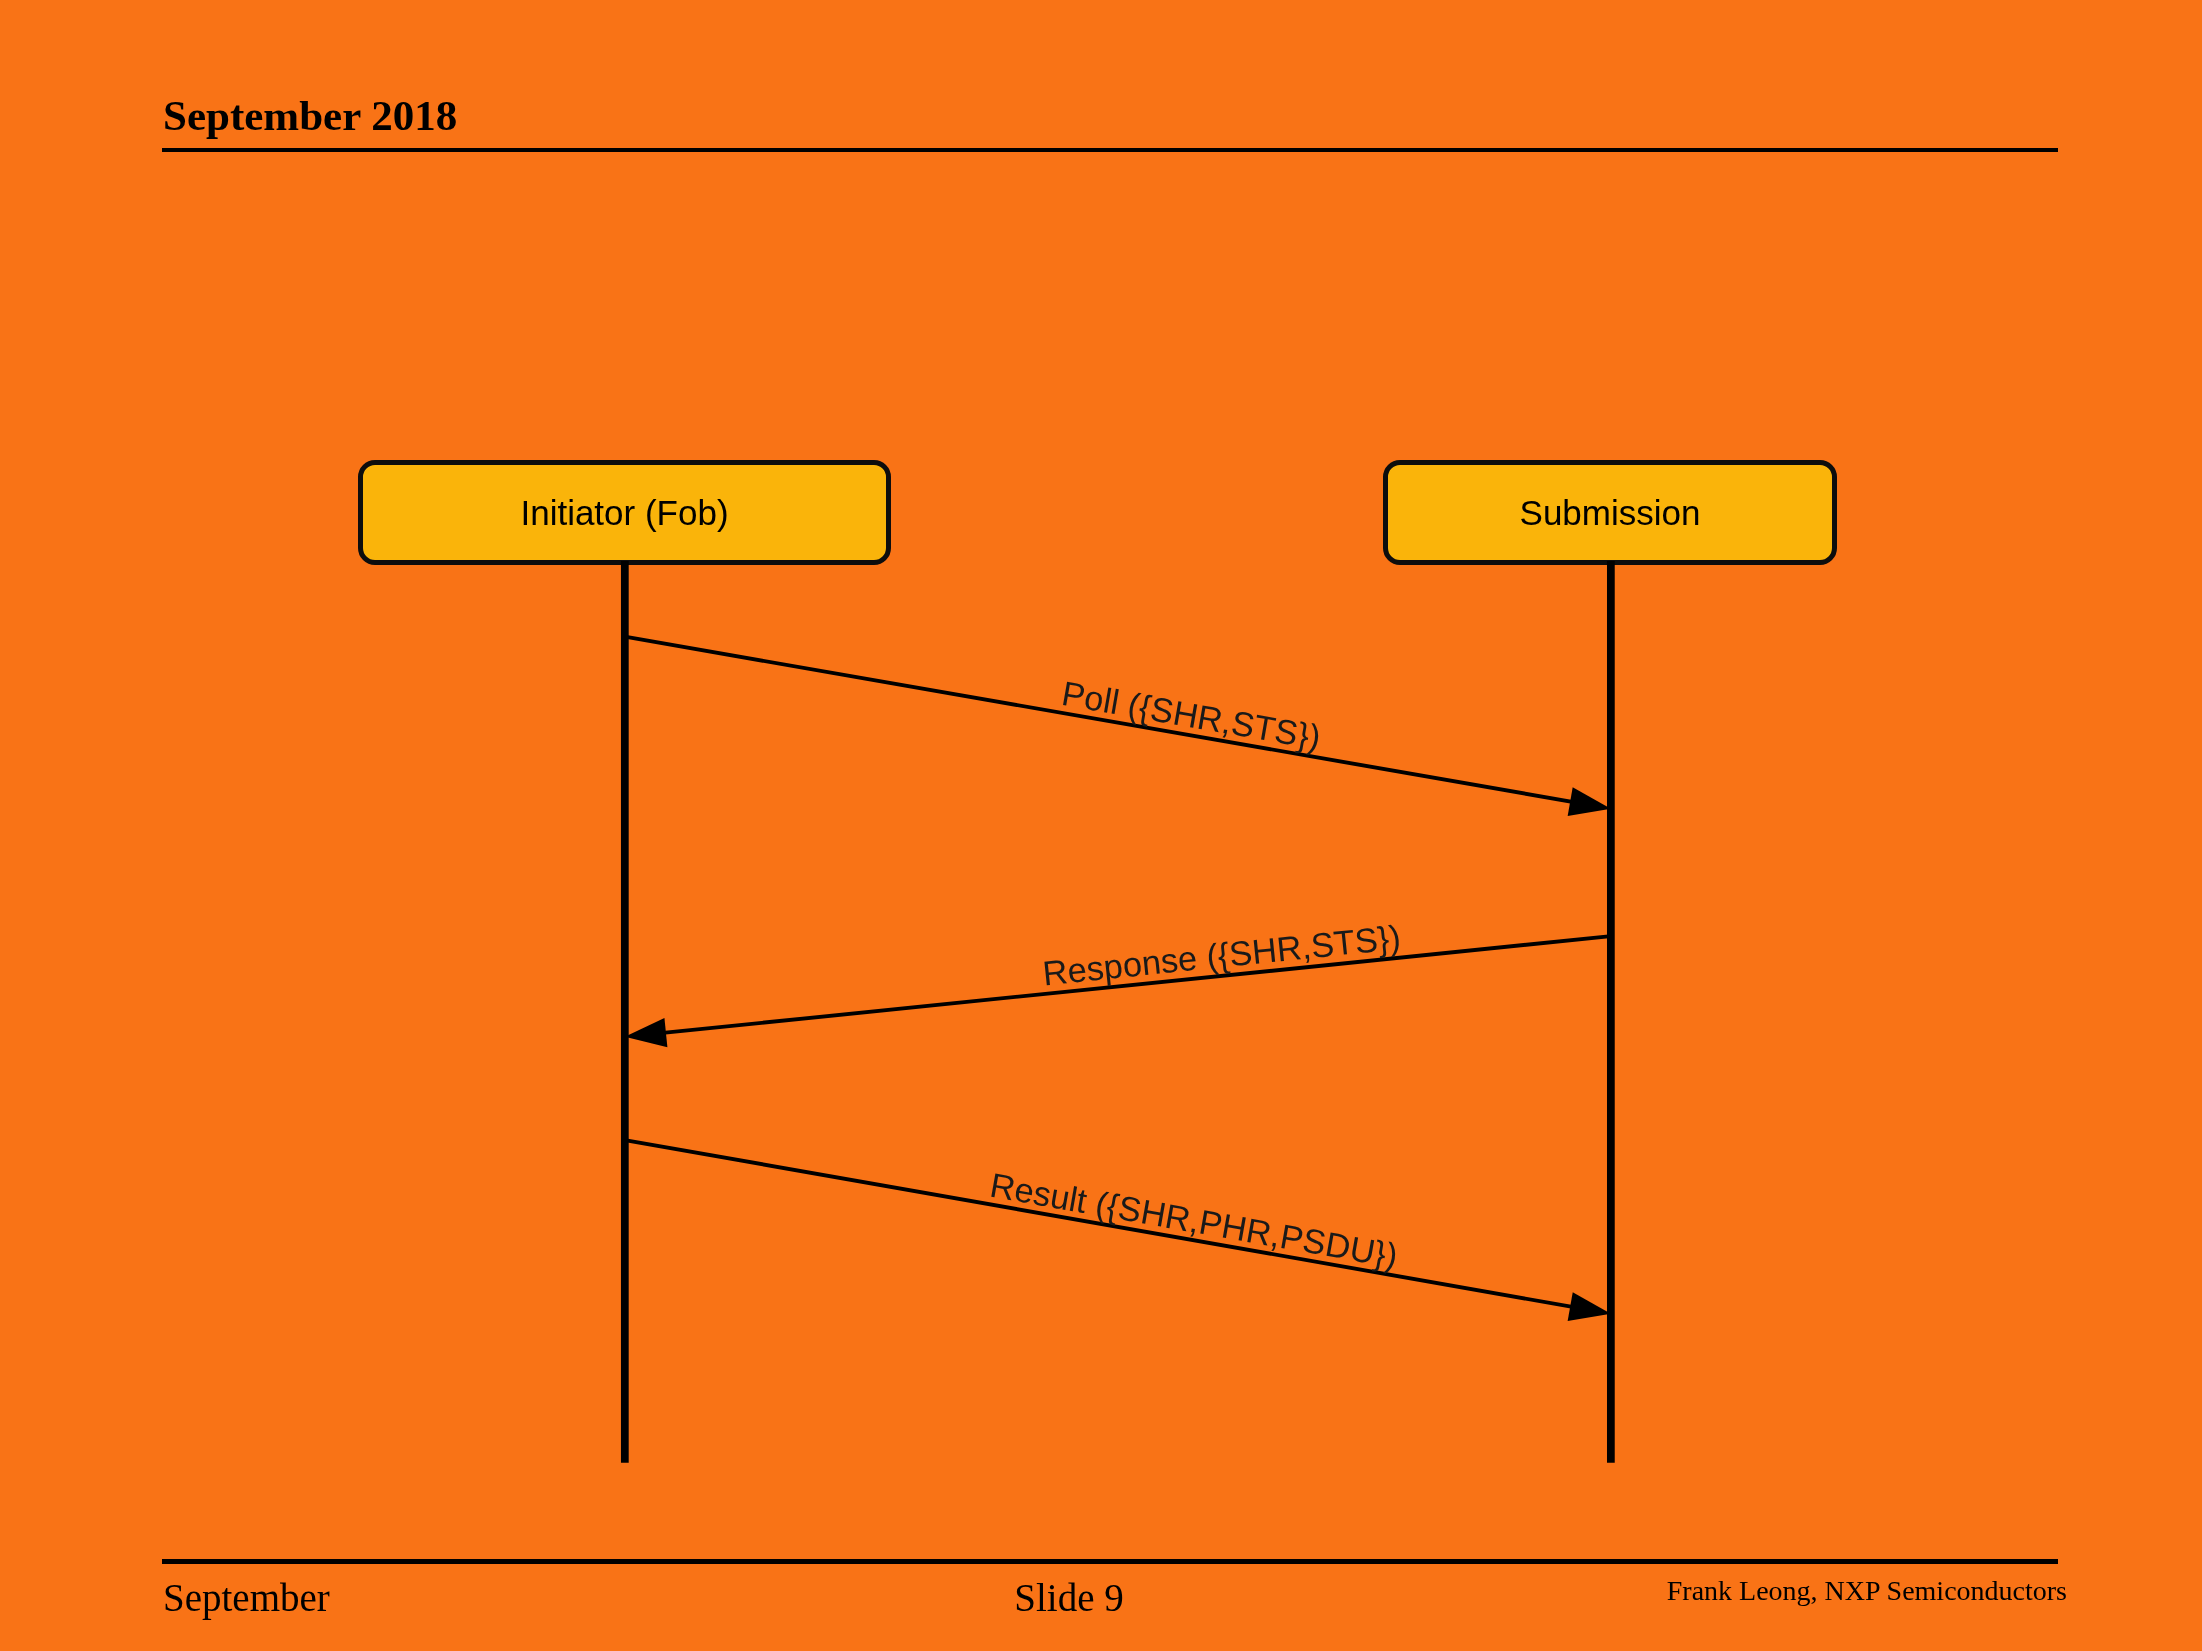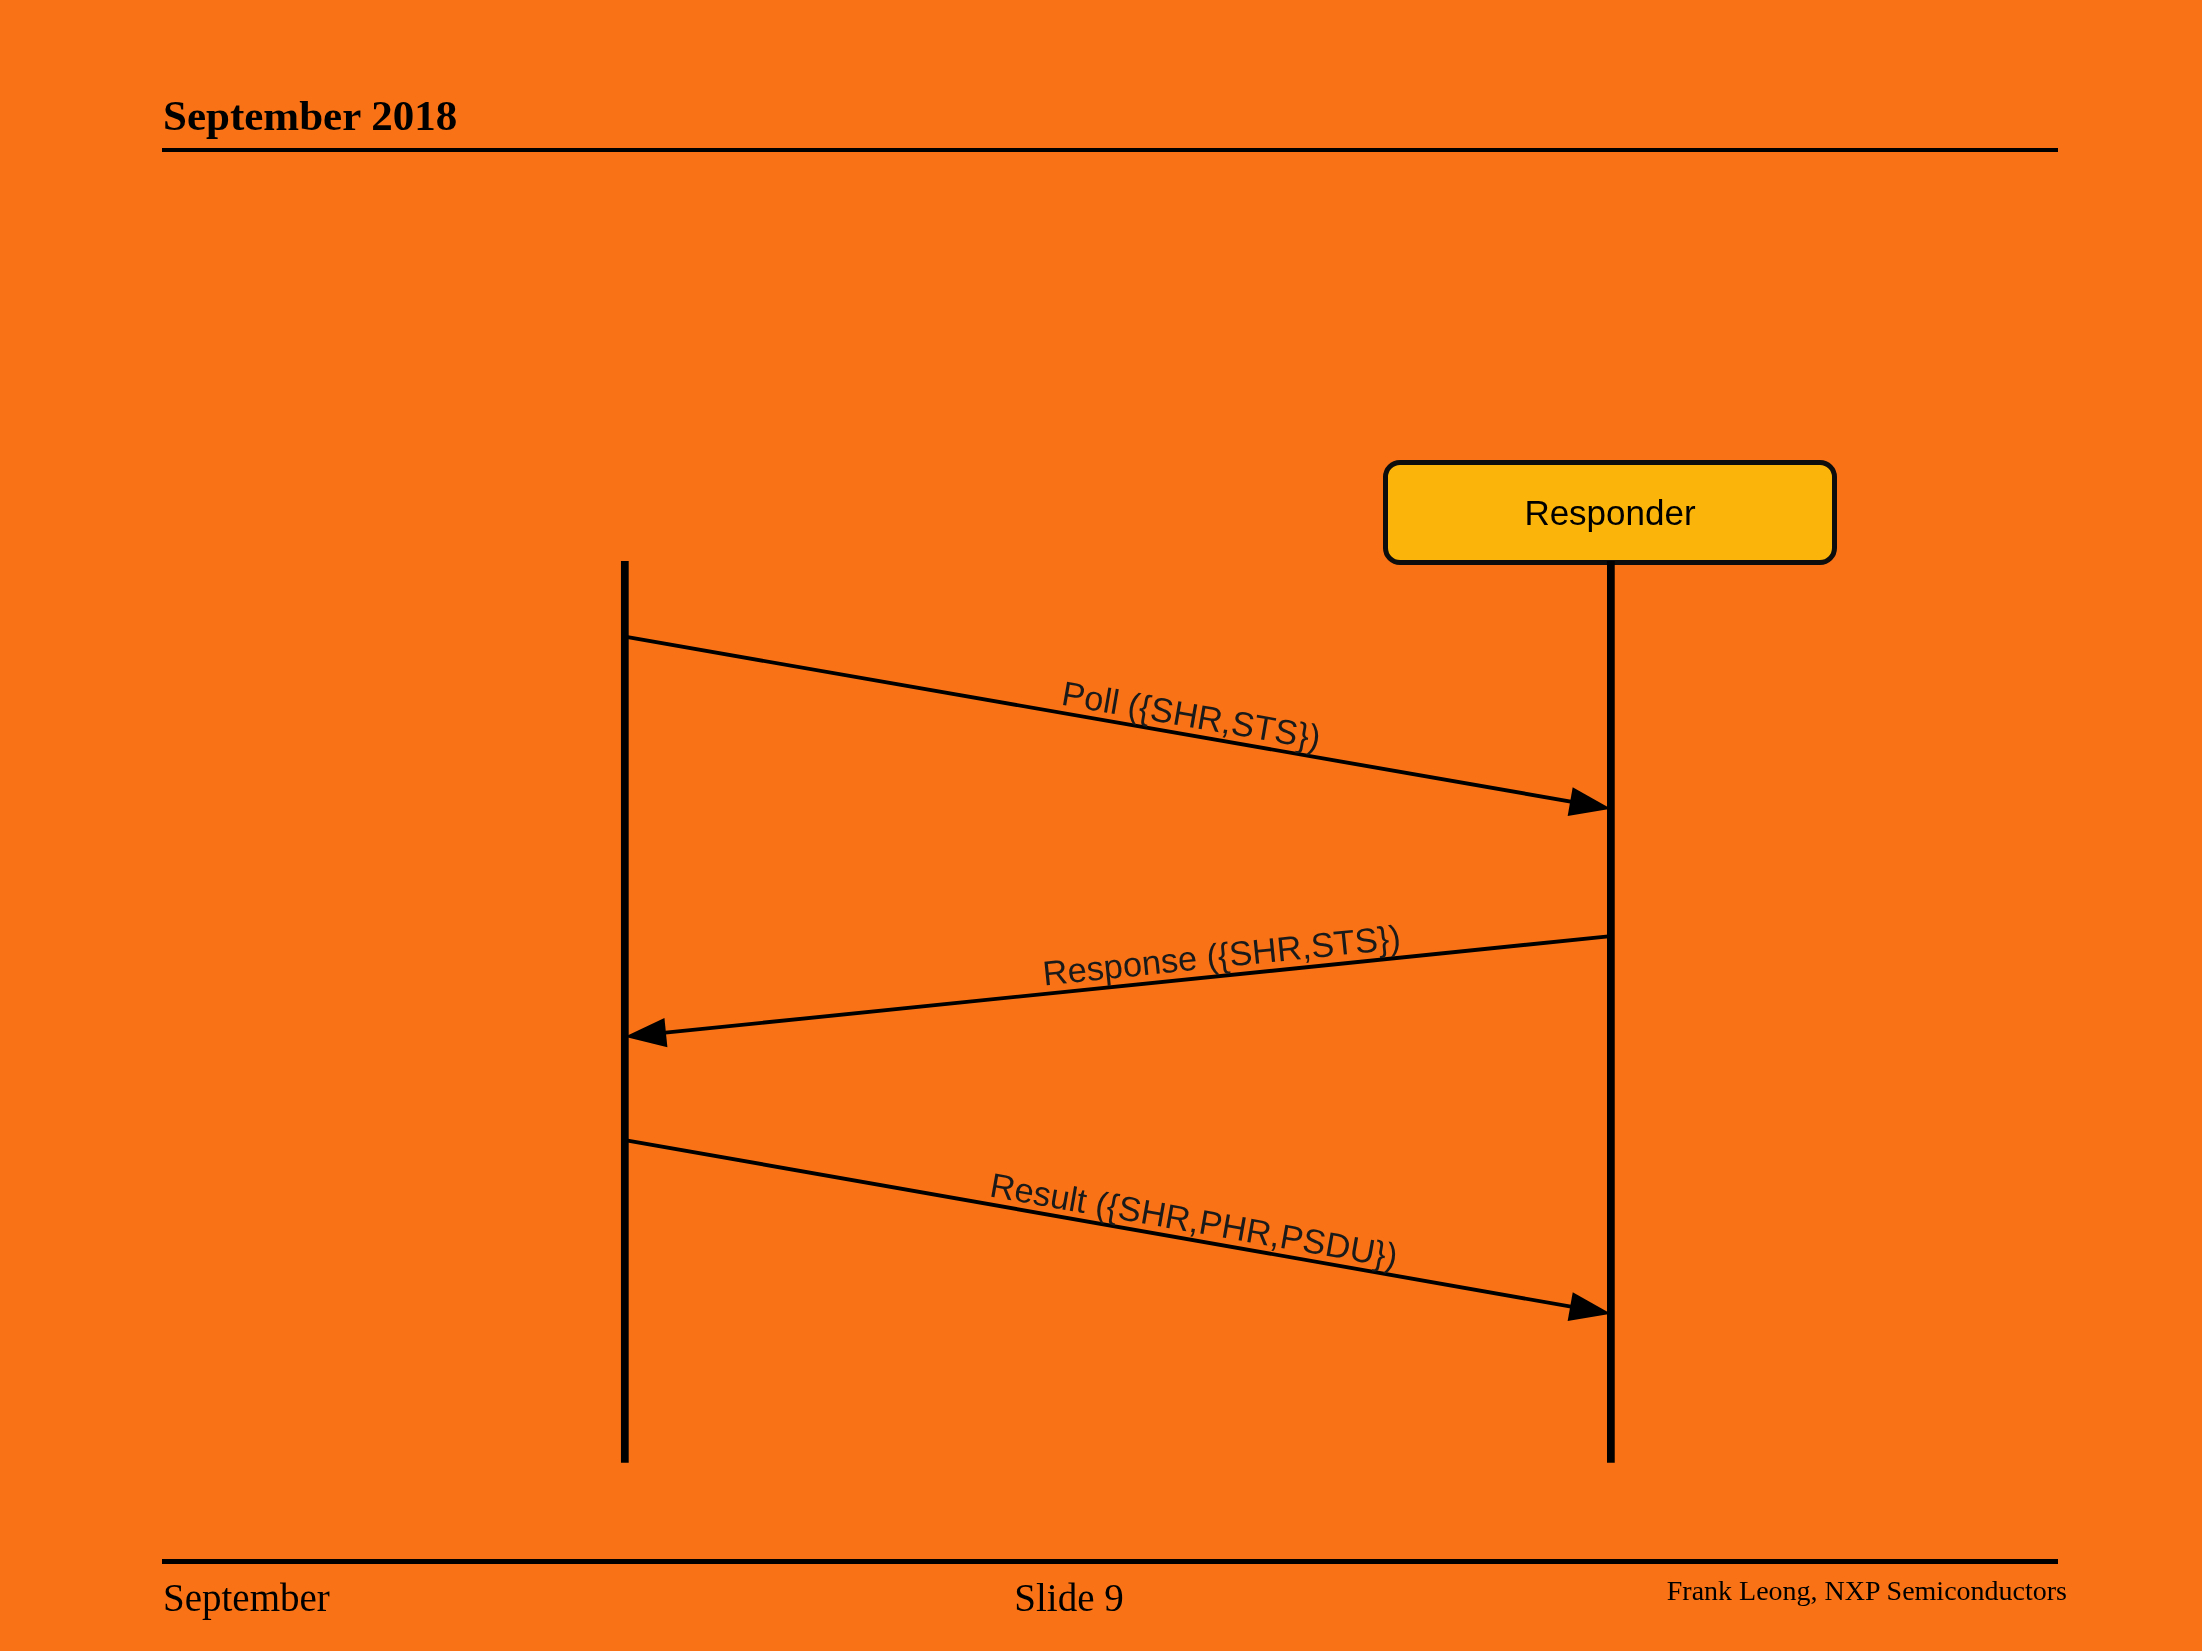--- a/index.html
+++ b/index.html
@@ -120,22 +120,25 @@
 </style>
 </head>
 <body>
 
 <div class="slide">
 
   <div class="header-date">September 2018</div>
   <div class="header-rule"></div>
 
 
+  <div class="actor-box actor-box--initiator" style="background-color: rgb(250, 180, 10);">
+    <span>Initiator (Fob)</span>
+  </div>
   <div class="actor-box actor-box--responder" style="background-color: rgb(250, 180, 10);">
-    <span>Responder</span>
+    <span>Submission</span>
   </div>
 
   <svg class="seq-svg" viewBox="0 0 2560 1920" xmlns="http://www.w3.org/2000/svg">
 
     <line x1="726" y1="652" x2="726" y2="1700" stroke="#000000" stroke-width="9"></line>
     <line x1="1872" y1="652" x2="1872" y2="1700" stroke="#000000" stroke-width="9"></line>
 
     <line x1="726" y1="740" x2="1862" y2="938" stroke="#000000" stroke-width="4.5"></line>
     <polygon points="0,0 -48,-17 -48,17" fill="#000000" transform="translate(1872,940) rotate(9.9)"></polygon>
     <text class="msg-label" text-anchor="middle" transform="translate(1382,845) rotate(9.9)">Poll ({SHR,STS})</text>

